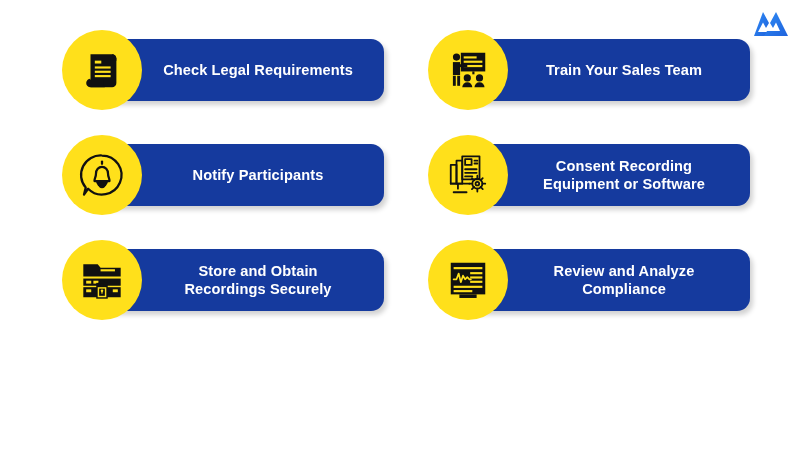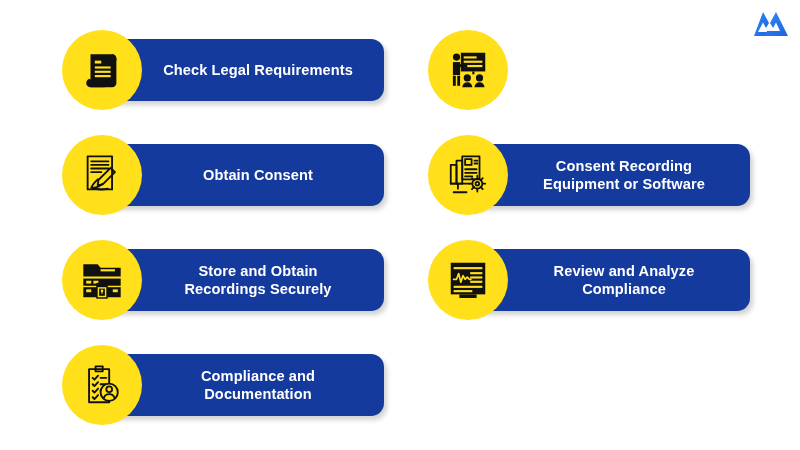--- a/index.html
+++ b/index.html
@@ -123,57 +123,60 @@
         <path d="M16 46 h18 v4 a6 6 0 0 0 2 6 h-20 a6 6 0 0 1 -6-6 a6 6 0 0 1 6-6 z" fill="#111"></path>
         <rect x="22" y="19" width="9" height="4" fill="#ffe01b"></rect>
         <rect x="22" y="27" width="22" height="3" fill="#ffe01b"></rect>
         <rect x="22" y="33" width="22" height="3" fill="#ffe01b"></rect>
         <rect x="22" y="39" width="22" height="3" fill="#ffe01b"></rect>
       </svg>
     </div>
   </div>
 
   <div class="item">
+    <div class="pill">
+      <span class="pill-label">Train Your Sales Team</span>
+    </div>
     <div class="badge">
       <svg width="46" height="46" viewBox="0 0 64 64" aria-hidden="true">
         <rect x="22" y="8" width="34" height="26" fill="#111"></rect>
         <rect x="26" y="13" width="18" height="3" fill="#ffe01b"></rect>
         <rect x="26" y="19" width="26" height="3" fill="#ffe01b"></rect>
         <rect x="26" y="25" width="26" height="3" fill="#ffe01b"></rect>
         <rect x="38" y="34" width="3" height="4" fill="#111"></rect>
         <circle cx="16" cy="14" r="5" fill="#111"></circle>
         <path d="M11 21 h10 v18 h-10 z" fill="#111"></path>
         <path d="M19 24 h12 v4 h-12 z" fill="#111"></path>
         <rect x="11" y="40" width="4" height="14" fill="#111"></rect>
         <rect x="17" y="40" width="4" height="14" fill="#111"></rect>
         <circle cx="31" cy="43" r="5" fill="#111"></circle>
         <path d="M24 56 a7 7 0 0 1 14 0 z" fill="#111"></path>
         <circle cx="48" cy="43" r="5" fill="#111"></circle>
         <path d="M41 56 a7 7 0 0 1 14 0 z" fill="#111"></path>
       </svg>
     </div>
   </div>
 
-
-  <div class="item">
-    <div class="pill">
-      <span class="pill-label">Obtain Consent</span>
-    </div>
-    <div class="badge">
-      <svg width="46" height="46" viewBox="0 0 64 64" aria-hidden="true">
-        <g fill="none" stroke="#111" stroke-width="2.6" stroke-linejoin="round" stroke-linecap="round">
-          <path d="M12 6 h34 v46 h-34 z"></path>
-          <path d="M17 13 h24 M17 18 h24 M17 23 h24 M17 28 h14"></path>
-          <path d="M44 22 l6 6 -17 17 -7 1 1-7 z"></path>
-          <path d="M26 38 c-4 4 -8 8 -9 12 c6 0 12-2 16-6"></path>
-          <path d="M18 50 c6 2 14 3 22 1"></path>
+  <div class="item">
+    <div class="pill">
+      <span class="pill-label">Notify Participants</span>
+    </div>
+    <div class="badge">
+      <svg width="48" height="48" viewBox="0 0 64 64" aria-hidden="true">
+        <g fill="none" stroke="#111" stroke-width="3" stroke-linejoin="round" stroke-linecap="round">
+          <path d="M32 6 a26 26 0 1 1 -18.5 44.3 L8 58 l2.3-9.2 A26 26 0 0 1 32 6 z"></path>
+          <path d="M24 40 h16 a6 6 0 0 1 -16 0 z" stroke-width="0" fill="#111"></path>
+          <path d="M32 14 v3"></path>
+          <path d="M22 40 c0-4 2-5 2-10 c0-5 3.5-9 8-9 s8 4 8 9 c0 5 2 6 2 10 z"></path>
+          <path d="M28 44 a4 4 0 0 0 8 0"></path>
         </g>
       </svg>
     </div>
   </div>
+
 
   <div class="item">
     <div class="pill">
       <span class="pill-label">Consent Recording
 Equipment or Software</span>
     </div>
     <div class="badge">
       <svg width="46" height="46" viewBox="0 0 64 64" aria-hidden="true">
         <g fill="none" stroke="#111" stroke-width="2.5" stroke-linejoin="round" stroke-linecap="round">
           <path d="M24 6 h24 v32 h-24 z"></path>
@@ -230,36 +233,14 @@
         <rect x="35" y="21" width="17" height="3" fill="#ffe01b"></rect>
         <rect x="35" y="27" width="17" height="3" fill="#ffe01b"></rect>
         <rect x="35" y="33" width="17" height="3" fill="#ffe01b"></rect>
         <rect x="12" y="40" width="40" height="3" fill="#ffe01b"></rect>
         <rect x="12" y="46" width="26" height="3" fill="#ffe01b"></rect>
         <rect x="20" y="52" width="24" height="5" fill="#111"></rect>
       </svg>
     </div>
   </div>
 
-  <div class="item">
-    <div class="pill">
-      <span class="pill-label">Compliance and
-Documentation</span>
-    </div>
-    <div class="badge">
-      <svg width="46" height="46" viewBox="0 0 64 64" aria-hidden="true">
-        <g fill="none" stroke="#111" stroke-width="2.6" stroke-linejoin="round" stroke-linecap="round">
-          <path d="M14 10 h28 v46 h-28 z"></path>
-          <path d="M23 6 h10 v7 h-10 z"></path>
-          <path d="M19 22 l2.5 2.5 l5 -5.5"></path>
-          <path d="M19 31 l2.5 2.5 l5 -5.5"></path>
-          <path d="M19 40 l2.5 2.5 l5 -5.5"></path>
-          <path d="M19 49 l2.5 2.5 l5 -5.5"></path>
-          <path d="M30 22 h8 M30 31 h8 M30 40 h4"></path>
-          <circle cx="42" cy="42" r="12" fill="#ffe01b"></circle>
-          <circle cx="42" cy="38" r="4"></circle>
-          <path d="M34.5 50 a8 8 0 0 1 15 0"></path>
-        </g>
-      </svg>
-    </div>
-  </div>
 
 </div>
 
 </body></html>

